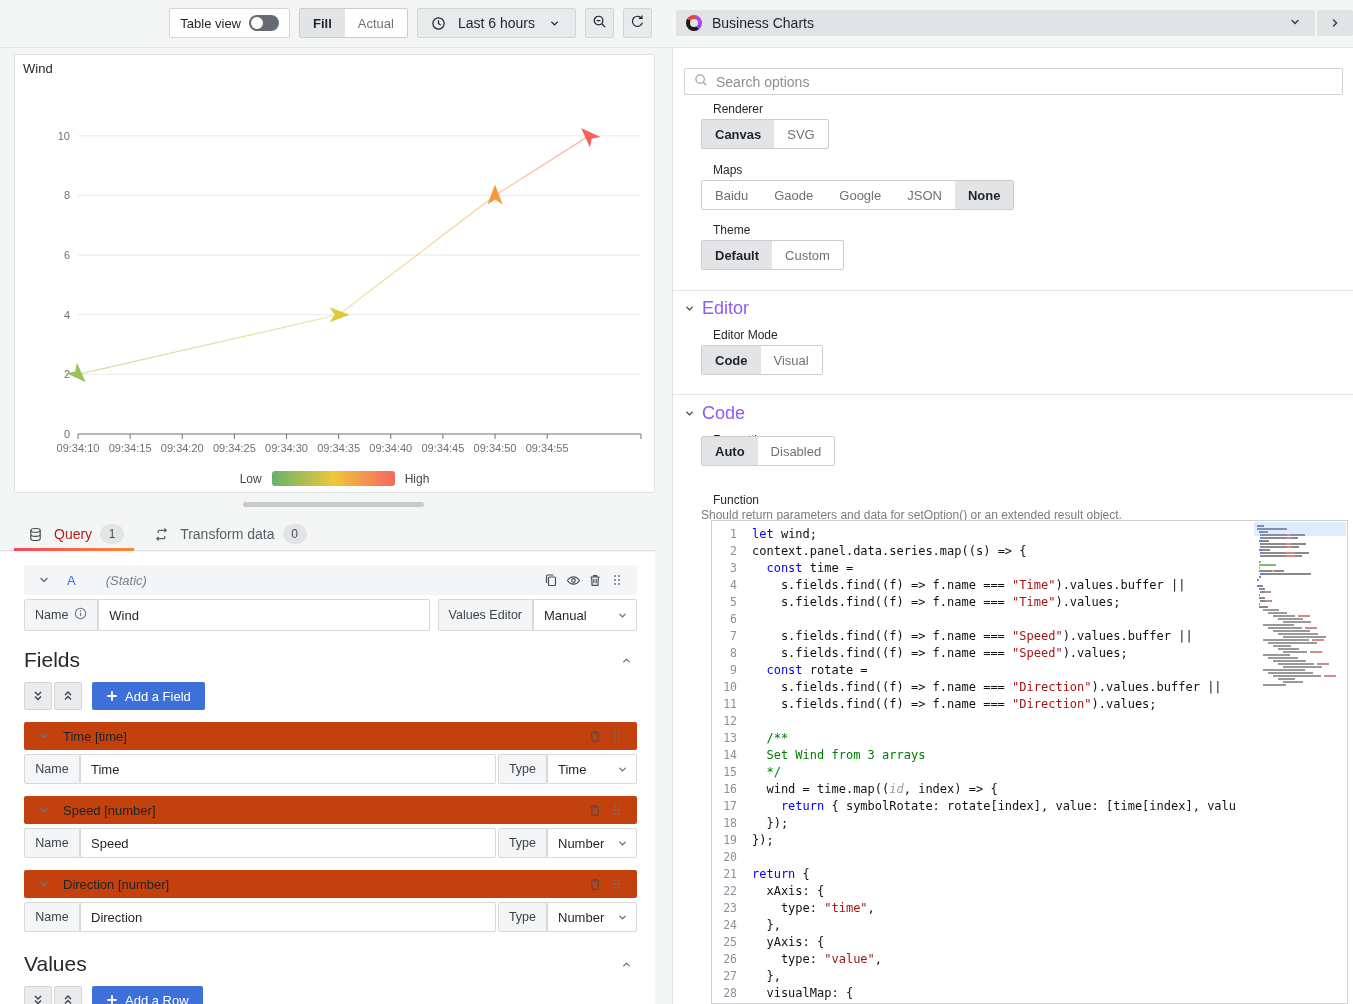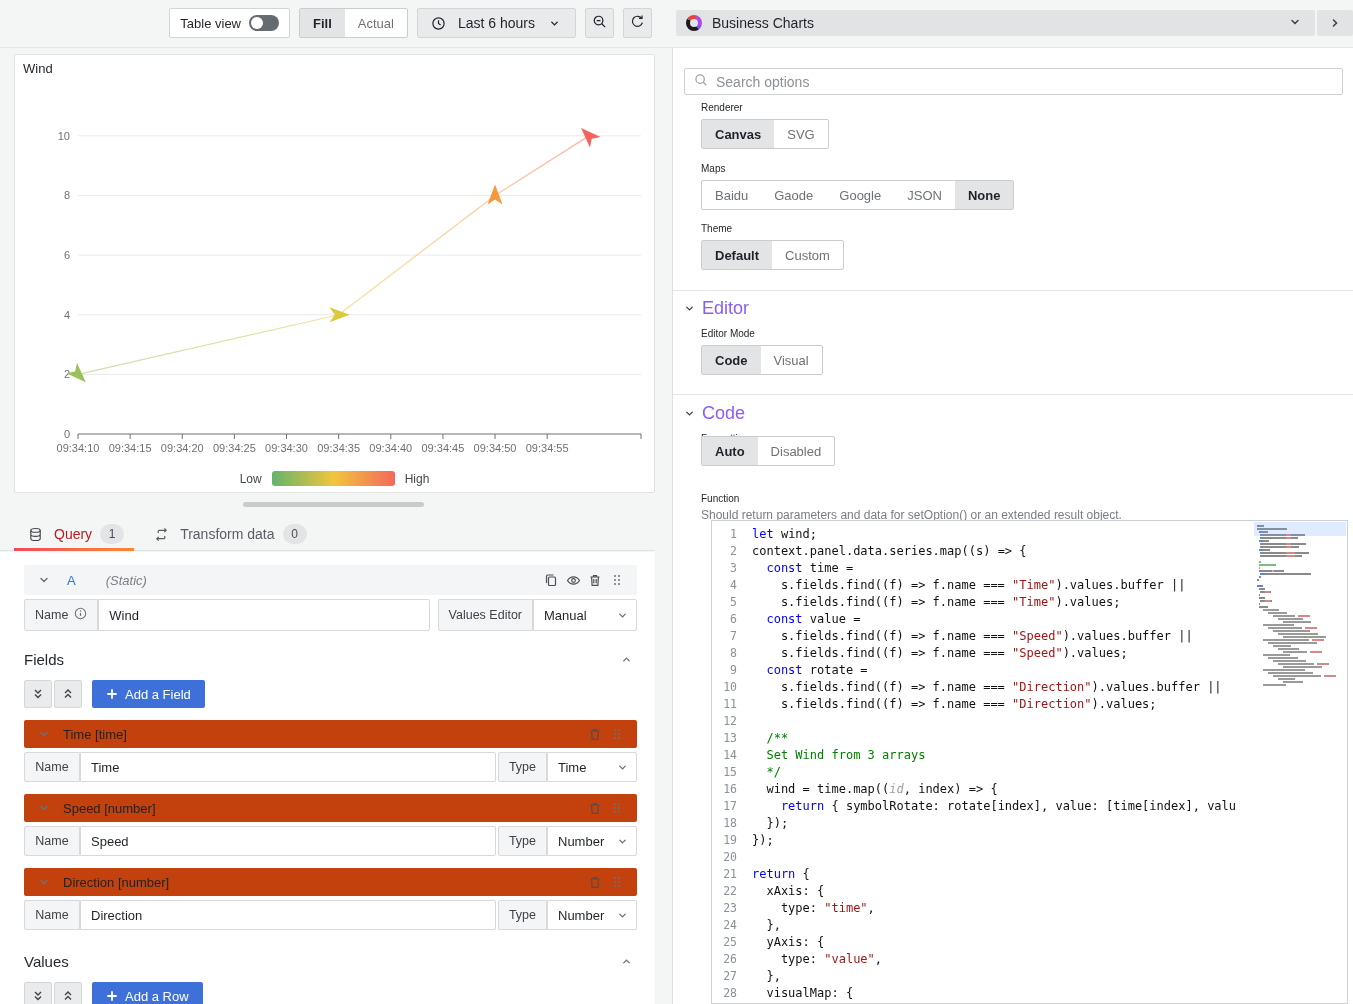--- a/index.html
+++ b/index.html
@@ -55,21 +55,21 @@
   .ic { display:inline-flex; align-items:center; justify-content:center; width:22px; height:22px; }
   .kv-row { display:flex; align-items:center; margin-top:4px; height:32px; }
   .kv-label { display:flex; align-items:center; gap:6px; height:100%; padding:0 10px;
     background:#f4f5f6; border:1px solid #d8d9db; border-radius:2px 0 0 2px; font-size:12.5px; font-weight:500; color:#3f4349; white-space:nowrap; }
   .kv-input { flex:1; height:100%; border:1px solid #d8d9db; border-radius:0 2px 2px 0; padding:0 10px;
     font-size:13px; color:#1f2329; font-family:inherit; background:#fff; outline:none; min-width:0; }
   .kv-select { display:flex; align-items:center; justify-content:space-between; height:100%;
     border:1px solid #d8d9db; border-radius:0 2px 2px 0; padding:0 8px 0 10px; background:#fff; font-size:13px; color:#1f2329; }
   .gap8 { width:8px; flex:none; }
   .section-heading { display:flex; align-items:center; justify-content:space-between; margin-top:17px;
-    font-size:15px; color:#24292e; font-weight:500; }
+    font-size:21px; color:#24292e; font-weight:500; }
   .btn-row { display:flex; align-items:center; gap:2px; margin-top:10px; height:28px; }
   .sq-btn { width:28px; height:28px; display:flex; align-items:center; justify-content:center;
     background:#eaebec; border:1px solid #d5d6d8; border-radius:2px; }
   .blue-btn { display:flex; align-items:center; gap:7px; height:28px; padding:0 14px; margin-left:8px;
     background:#3d71d9; color:#fff; border-radius:2px; font-size:13px; font-weight:500; }
   .field { margin-top:12px; }
   .field-head { height:28px; background:#c2410c; display:flex; align-items:center; padding:0 9px; border-radius:2px; }
   .field-title { font-size:13px; font-weight:500; color:#1f2329; margin-left:8px; }
   .field-row { display:flex; align-items:center; margin-top:4px; height:30px; }
   .field-row .kv-label { border-radius:2px 0 0 2px; }
@@ -86,21 +86,21 @@
   .bc-logo { width:16px; height:16px; border-radius:50%; position:relative; flex:none;
     background:conic-gradient(from 300deg,#e0473c 0 80deg,#b14ae0 80deg 170deg,#7a52f0 170deg 205deg,#1a1a1a 205deg 360deg); }
   .bc-logo::after { content:""; position:absolute; inset:4px; border-radius:50%; background:#e2e3e5; }
 
   .right-pane { position:absolute; left:672px; top:48px; width:681px; height:956px;
     background:#fff; border-left:1px solid #dfe0e2; }
   .search-box { position:absolute; left:11px; top:20px; width:659px; height:27px;
     border:1px solid #d0d1d3; border-radius:2px; background:#fff; display:flex; align-items:center; gap:8px; padding:0 9px; }
   .search-box input { border:none; outline:none; flex:1; font-size:14px; font-family:inherit; color:#1f2329; background:transparent; }
   .search-box input::placeholder { color:#8b9096; }
-  .opt-label { position:absolute; left:28px; font-size:10px; font-weight:500; color:#24292e; }
+  .opt-label { position:absolute; left:40px; font-size:12px; font-weight:500; color:#24292e; }
   .opt-seg { position:absolute; left:28px; }
   .divider { position:absolute; left:0; width:681px; border-top:1px solid #e4e5e7; }
   .sec-head { position:absolute; left:11px; display:flex; align-items:center; gap:7px; }
   .sec-title { font-size:18px; font-weight:500; color:#8b5cf6; }
   .fn-desc { position:absolute; left:28px; font-size:12px; color:#797c82; }
 
   
   .code-editor { position:absolute; left:38px; top:472px; width:637px; height:484px;
     background:#fff; border:1px solid #cfd0d3; overflow:hidden;
     font-family:"DejaVu Sans Mono",monospace; font-size:12px; line-height:17px; padding-top:5px; }
@@ -580,21 +580,21 @@
   <div class="opt-label" style="top:445px">Function</div>
   <div class="fn-desc" style="top:460px">Should return parameters and data for setOption() or an extended result object.</div>
 
   <div class="code-editor">
     <div id="code-lines">
         <div class="code-line"><span class="ln">1</span><span class="lc"><span class="kw">let</span> wind;</span></div>
         <div class="code-line"><span class="ln">2</span><span class="lc">context.panel.data.series.map((s) =&gt; {</span></div>
         <div class="code-line"><span class="ln">3</span><span class="lc"><span class="ig"></span><span class="kw">const</span> time =</span></div>
         <div class="code-line"><span class="ln">4</span><span class="lc"><span class="ig"></span><span class="ig"></span>s.fields.find((f) =&gt; f.name === <span class="str">"Time"</span>).values.buffer ||</span></div>
         <div class="code-line"><span class="ln">5</span><span class="lc"><span class="ig"></span><span class="ig"></span>s.fields.find((f) =&gt; f.name === <span class="str">"Time"</span>).values;</span></div>
-        <div class="code-line"><span class="ln">6</span><span class="lc"><span class="ig"></span><span class="kw">const</span> value =</span></div>
+        <div class="code-line"><span class="ln">6</span></div>
         <div class="code-line"><span class="ln">7</span><span class="lc"><span class="ig"></span><span class="ig"></span>s.fields.find((f) =&gt; f.name === <span class="str">"Speed"</span>).values.buffer ||</span></div>
         <div class="code-line"><span class="ln">8</span><span class="lc"><span class="ig"></span><span class="ig"></span>s.fields.find((f) =&gt; f.name === <span class="str">"Speed"</span>).values;</span></div>
         <div class="code-line"><span class="ln">9</span><span class="lc"><span class="ig"></span><span class="kw">const</span> rotate =</span></div>
         <div class="code-line"><span class="ln">10</span><span class="lc"><span class="ig"></span><span class="ig"></span>s.fields.find((f) =&gt; f.name === <span class="str">"Direction"</span>).values.buffer ||</span></div>
         <div class="code-line"><span class="ln">11</span><span class="lc"><span class="ig"></span><span class="ig"></span>s.fields.find((f) =&gt; f.name === <span class="str">"Direction"</span>).values;</span></div>
         <div class="code-line"><span class="ln">12</span><span class="lc"></span></div>
         <div class="code-line"><span class="ln">13</span><span class="lc"><span class="ig"></span><span class="com">/**</span></span></div>
         <div class="code-line"><span class="ln">14</span><span class="lc"><span class="ig"></span><span class="com">Set Wind from 3 arrays</span></span></div>
         <div class="code-line"><span class="ln">15</span><span class="lc"><span class="ig"></span><span class="com">*/</span></span></div>
         <div class="code-line"><span class="ln">16</span><span class="lc"><span class="ig"></span>wind = time.map((<span class="dim">id</span>, index) =&gt; {</span></div>

